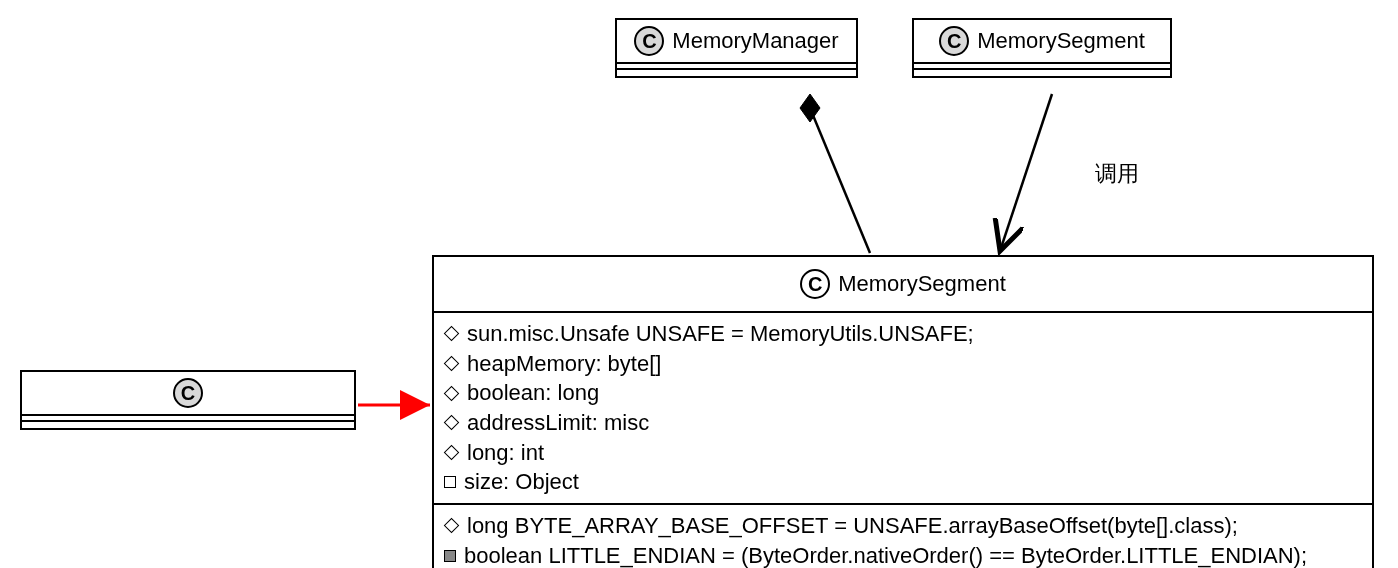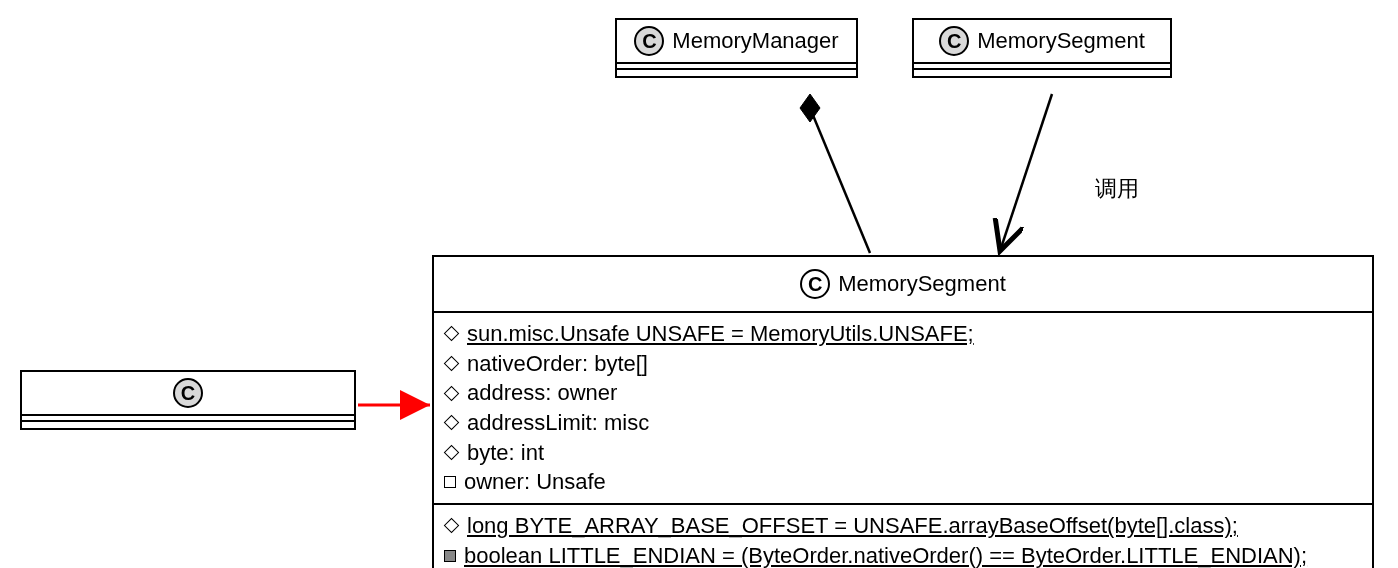--- a/index.html
+++ b/index.html
@@ -78,21 +78,21 @@
     background: #fff;
     width: 12px;
     height: 12px;
   }
   .vis.square-filled {
     border: 1.6px solid #000;
     background: #888;
     width: 12px;
     height: 12px;
   }
-  .underline { text-decoration: underline; }
+  .underline { }
   .label {
     position: absolute;
   }
   svg.overlay {
     position: absolute;
     left: 0;
     top: 0;
     width: 1398px;
     height: 568px;
     pointer-events: none;
@@ -133,53 +133,53 @@
     <span class="italic">MemorySegment</span>
   </div>
 
   <div class="uml-section attrs">
     <div class="row">
       <span class="vis diamond"></span>
       <span class="underline">sun.misc.Unsafe UNSAFE = MemoryUtils.UNSAFE;</span>
     </div>
     <div class="row">
       <span class="vis diamond"></span>
-      <span>nativeOrder: byte[]</span>
+      <span>heapMemory: byte[]</span>
     </div>
     <div class="row">
       <span class="vis diamond"></span>
-      <span>address: owner</span>
+      <span>boolean: long</span>
     </div>
     <div class="row">
       <span class="vis diamond"></span>
       <span>addressLimit: misc</span>
     </div>
     <div class="row">
       <span class="vis diamond"></span>
-      <span>byte: int</span>
+      <span>long: int</span>
     </div>
     <div class="row">
       <span class="vis square-open"></span>
-      <span>owner: Unsafe</span>
+      <span>size: Object</span>
     </div>
   </div>
 
   <div class="uml-section ops">
     <div class="row">
       <span class="vis diamond"></span>
       <span class="underline">long BYTE_ARRAY_BASE_OFFSET = UNSAFE.arrayBaseOffset(byte[].class);</span>
     </div>
     <div class="row">
       <span class="vis square-filled"></span>
       <span class="underline">boolean LITTLE_ENDIAN = (ByteOrder.nativeOrder() == ByteOrder.LITTLE_ENDIAN);</span>
     </div>
   </div>
 </div>
 
-<div class="label" style="left:1095px; top:174px;">调用</div>
+<div class="label" style="left:1095px; top:159px;">调用</div>
 
 <svg class="overlay">
   <defs>
     <marker id="arrow-red" markerWidth="12" markerHeight="12" refX="10" refY="5" orient="auto">
       <path d="M0,0 L10,5 L0,10 Z" fill="#ff0000"></path>
     </marker>
     <marker id="arrow-black" markerWidth="14" markerHeight="14" refX="12" refY="6" orient="auto">
       <path d="M0,0 L12,6 L0,12" fill="none" stroke="#000" stroke-width="2"></path>
     </marker>
   </defs>

